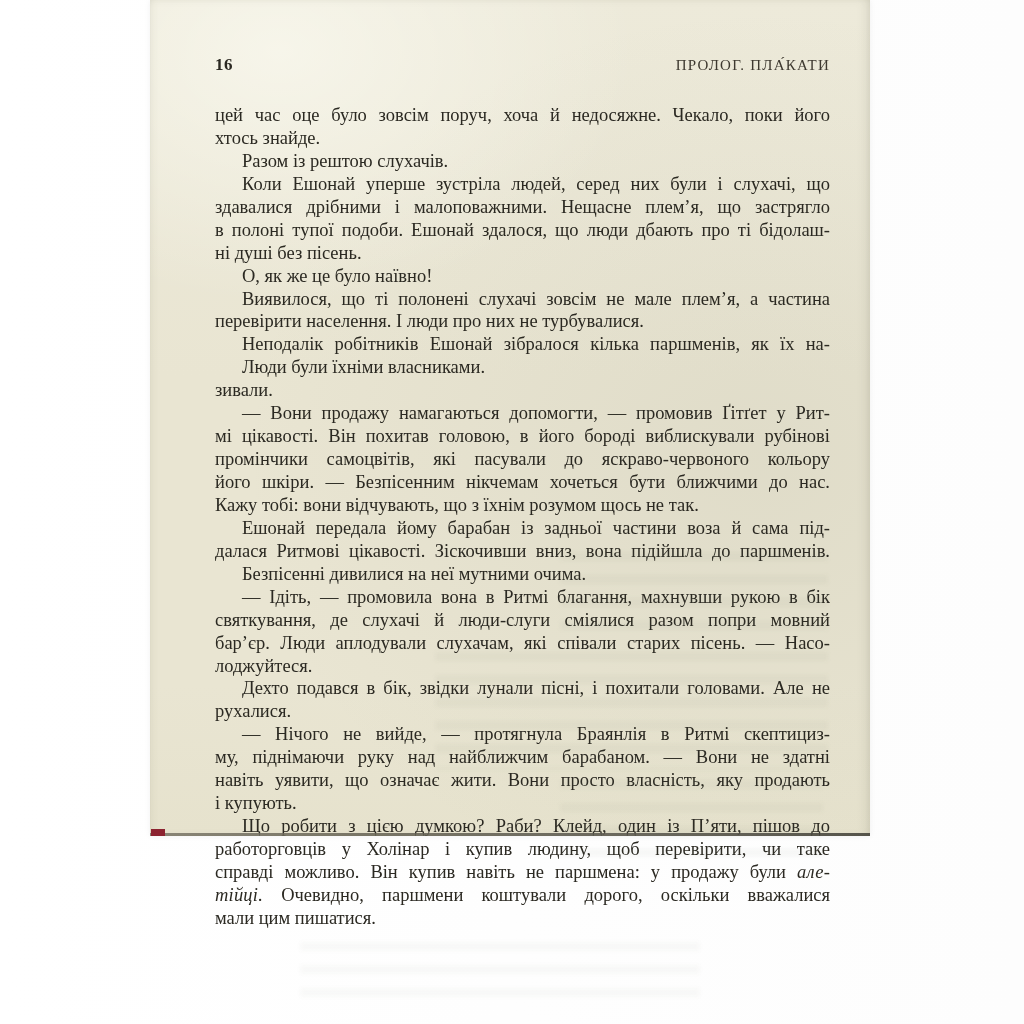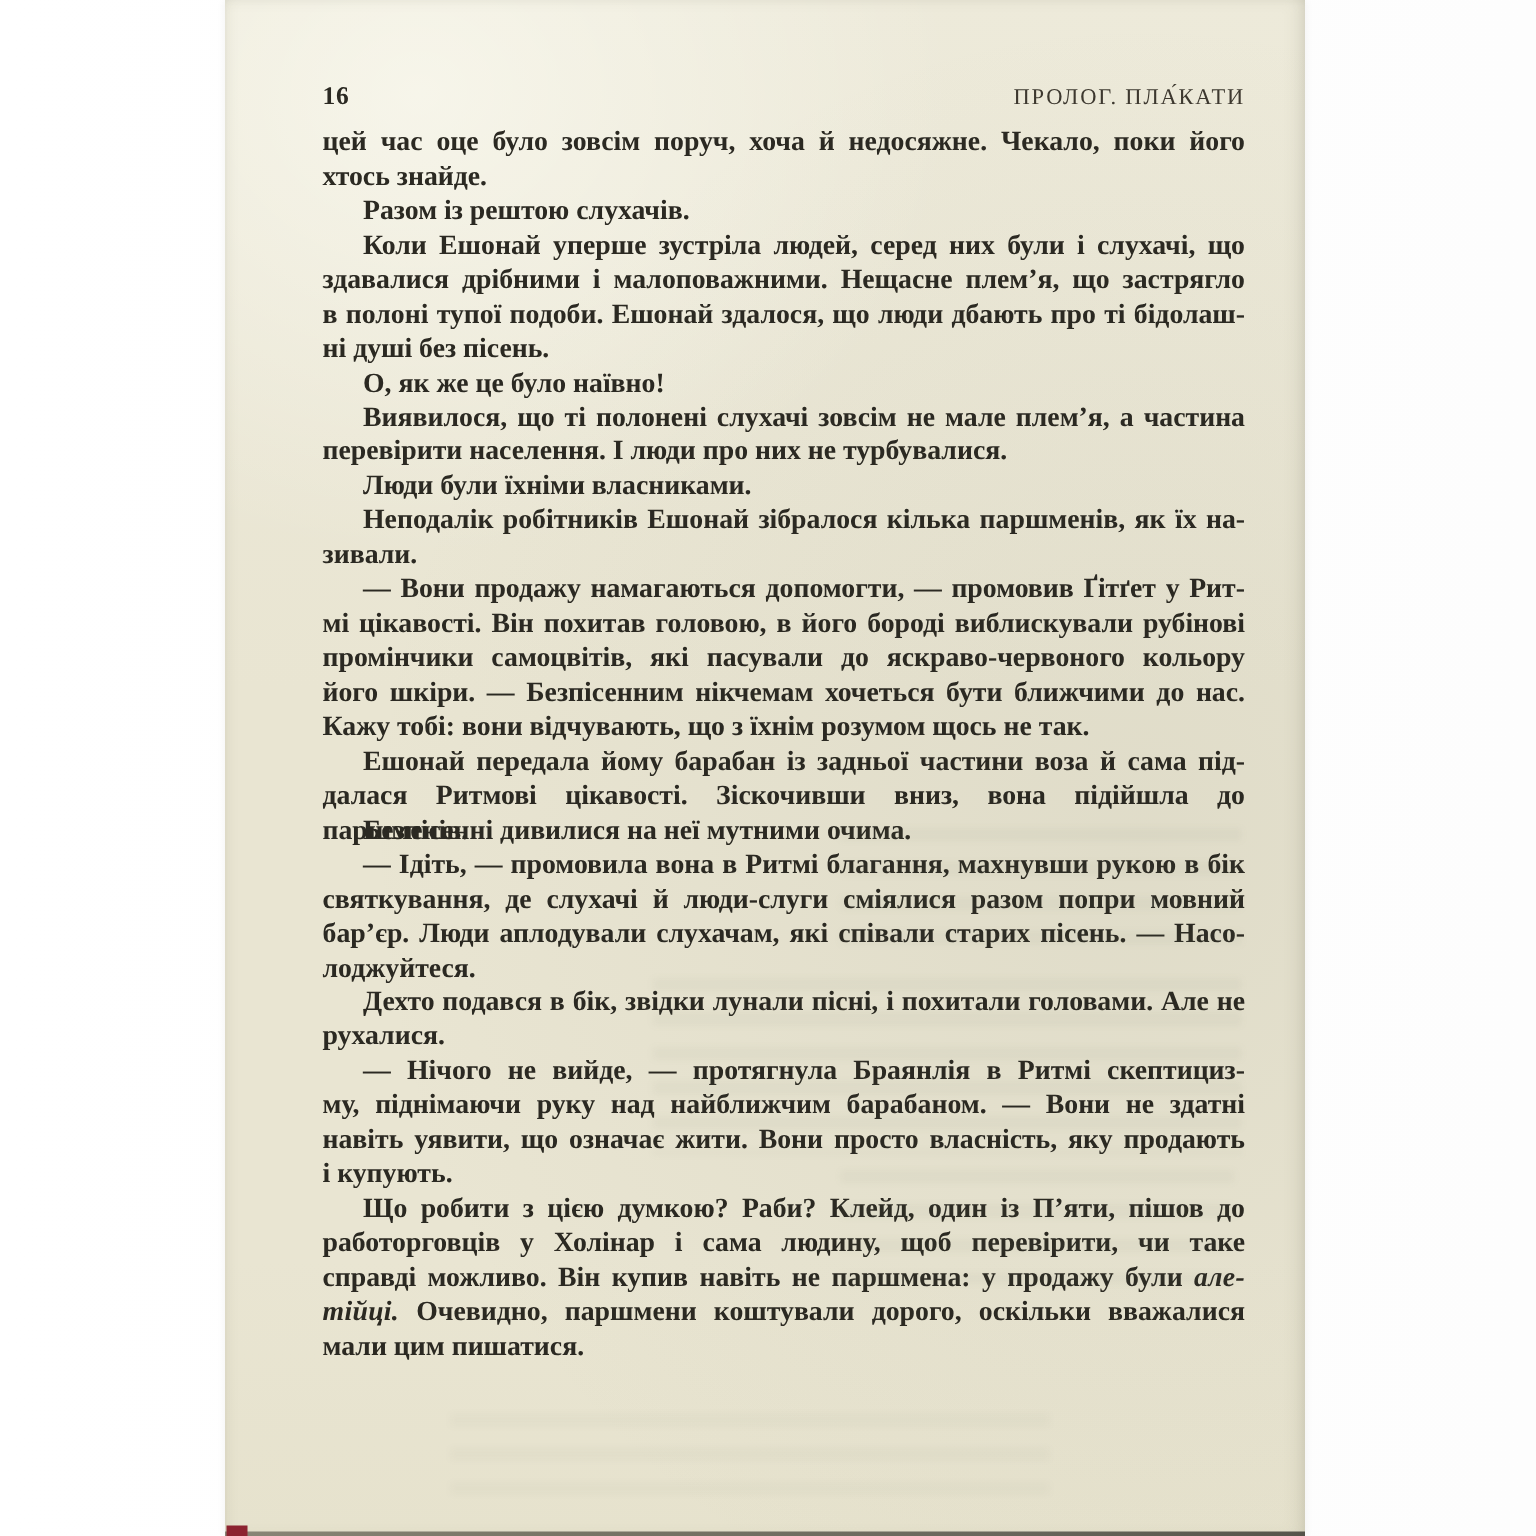--- a/index.html
+++ b/index.html
@@ -10,21 +10,21 @@
     overflow: hidden;
   }
   .photo {
     position: relative;
     width: 1024px; height: 1024px;
     background: linear-gradient(90deg, #ffffff 0%, #fdfdfd 100%);
   }
   .page {
     position: absolute;
     left: 150px; top: 0;
-    width: 720px; height: 1024px;
+    width: 720px; height: 836px;
     background:
       radial-gradient(90% 55% at 18% 6%, rgba(255,255,248,0.55), rgba(255,255,248,0) 55%),
       radial-gradient(120% 90% at 85% 55%, rgba(140,140,118,0.10), rgba(140,140,118,0) 60%),
       linear-gradient(180deg, var(--paper-light) 0%, var(--paper) 45%, var(--paper) 82%, var(--paper-dim) 100%);
     box-shadow:
       inset -6px 0 14px -8px rgba(90,90,70,0.35),
       inset 5px 0 12px -9px rgba(90,90,70,0.28),
       0 0 6px rgba(0,0,0,0.06);
   }
   .page-bottom-edge {
@@ -55,24 +55,23 @@
     letter-spacing: 0.5px;
   }
   .running-title {
     font-size: 15px;
     color: var(--ink-soft);
     letter-spacing: 1.2px;
     margin-top: 11px;
   }
   .body-text {
     position: absolute;
-    left: 65px; top: 84px;
+    left: 65px; top: 104px;
     width: 615px;
     color: var(--ink);
-    font-weight: bold;
   }
   .line {
     font-size: 18.5px;
     line-height: 22.95px;
     height: 22.95px;
     overflow: visible;
     text-align: left;
     white-space: normal;
   }
   .line.j {
@@ -112,43 +111,43 @@
         <div class="line j"><span>цей час оце було зовсім поруч, хоча й недосяжне. Чекало, поки його</span></div>
         <div class="line"><span>хтось знайде.</span></div>
         <div class="line ind"><span>Разом із рештою слухачів.</span></div>
         <div class="line j ind"><span>Коли Ешонай уперше зустріла людей, серед них були і слухачі, що</span></div>
         <div class="line j"><span>здавалися дрібними і малоповажними. Нещасне плем’я, що застрягло</span></div>
         <div class="line j"><span>в полоні тупої подоби. Ешонай здалося, що люди дбають про ті бідолаш-</span></div>
         <div class="line"><span>ні душі без пісень.</span></div>
         <div class="line ind"><span>О, як же це було наївно!</span></div>
         <div class="line j ind"><span>Виявилося, що ті полонені слухачі зовсім не мале плем’я, а частина</span></div>
         <div class="line"><span>перевірити населення. І люди про них не турбувалися.</span></div>
+        <div class="line j ind"><span>Неподалік робітників Ешонай зібралося кілька паршменів, як їх на-</span></div>
         <div class="line ind"><span>Люди були їхніми власниками.</span></div>
-        <div class="line j ind"><span>Неподалік робітників Ешонай зібралося кілька паршменів, як їх на-</span></div>
         <div class="line"><span>зивали.</span></div>
         <div class="line j ind"><span>— Вони продажу намагаються допомогти, — промовив Ґітґет у Рит-</span></div>
         <div class="line j"><span>мі цікавості. Він похитав головою, в його бороді виблискували рубінові</span></div>
         <div class="line j"><span>промінчики самоцвітів, які пасували до яскраво-червоного кольору</span></div>
         <div class="line j"><span>його шкіри. — Безпісенним нікчемам хочеться бути ближчими до нас.</span></div>
         <div class="line"><span>Кажу тобі: вони відчувають, що з їхнім розумом щось не так.</span></div>
         <div class="line j ind"><span>Ешонай передала йому барабан із задньої частини воза й сама під-</span></div>
         <div class="line j"><span>далася Ритмові цікавості. Зіскочивши вниз, вона підійшла до паршменів.</span></div>
         <div class="line ind"><span>Безпісенні дивилися на неї мутними очима.</span></div>
         <div class="line j ind"><span>— Ідіть, — промовила вона в Ритмі благання, махнувши рукою в бік</span></div>
         <div class="line j"><span>святкування, де слухачі й люди-слуги сміялися разом попри мовний</span></div>
         <div class="line j"><span>бар’єр. Люди аплодували слухачам, які співали старих пісень. — Насо-</span></div>
         <div class="line"><span>лоджуйтеся.</span></div>
         <div class="line j ind"><span>Дехто подався в бік, звідки лунали пісні, і похитали головами. Але не</span></div>
         <div class="line"><span>рухалися.</span></div>
         <div class="line j ind"><span>— Нічого не вийде, — протягнула Браянлія в Ритмі скептициз-</span></div>
         <div class="line j"><span>му, піднімаючи руку над найближчим барабаном. — Вони не здатні</span></div>
         <div class="line j"><span>навіть уявити, що означає жити. Вони просто власність, яку продають</span></div>
         <div class="line"><span>і купують.</span></div>
         <div class="line j ind"><span>Що робити з цією думкою? Раби? Клейд, один із П’яти, пішов до</span></div>
-        <div class="line j"><span>работорговців у Холінар і сама людину, щоб перевірити, чи таке</span></div>
+        <div class="line j"><span>работорговців у Холінар і купив людину, щоб перевірити, чи таке</span></div>
         <div class="line j"><span>справді можливо. Він купив навіть не паршмена: у продажу були </span><em>але-</em></div>
         <div class="line j"><em>тійці.</em><span> Очевидно, паршмени коштували дорого, оскільки вважалися</span></div>
         <div class="line"><span>мали цим пишатися.</span></div>
       </div>
 
     <div class="ghost g1"></div>
     <div class="ghost g2"></div>
     <div class="ghost g3"></div>
     <div class="ghost g4"></div>
 

